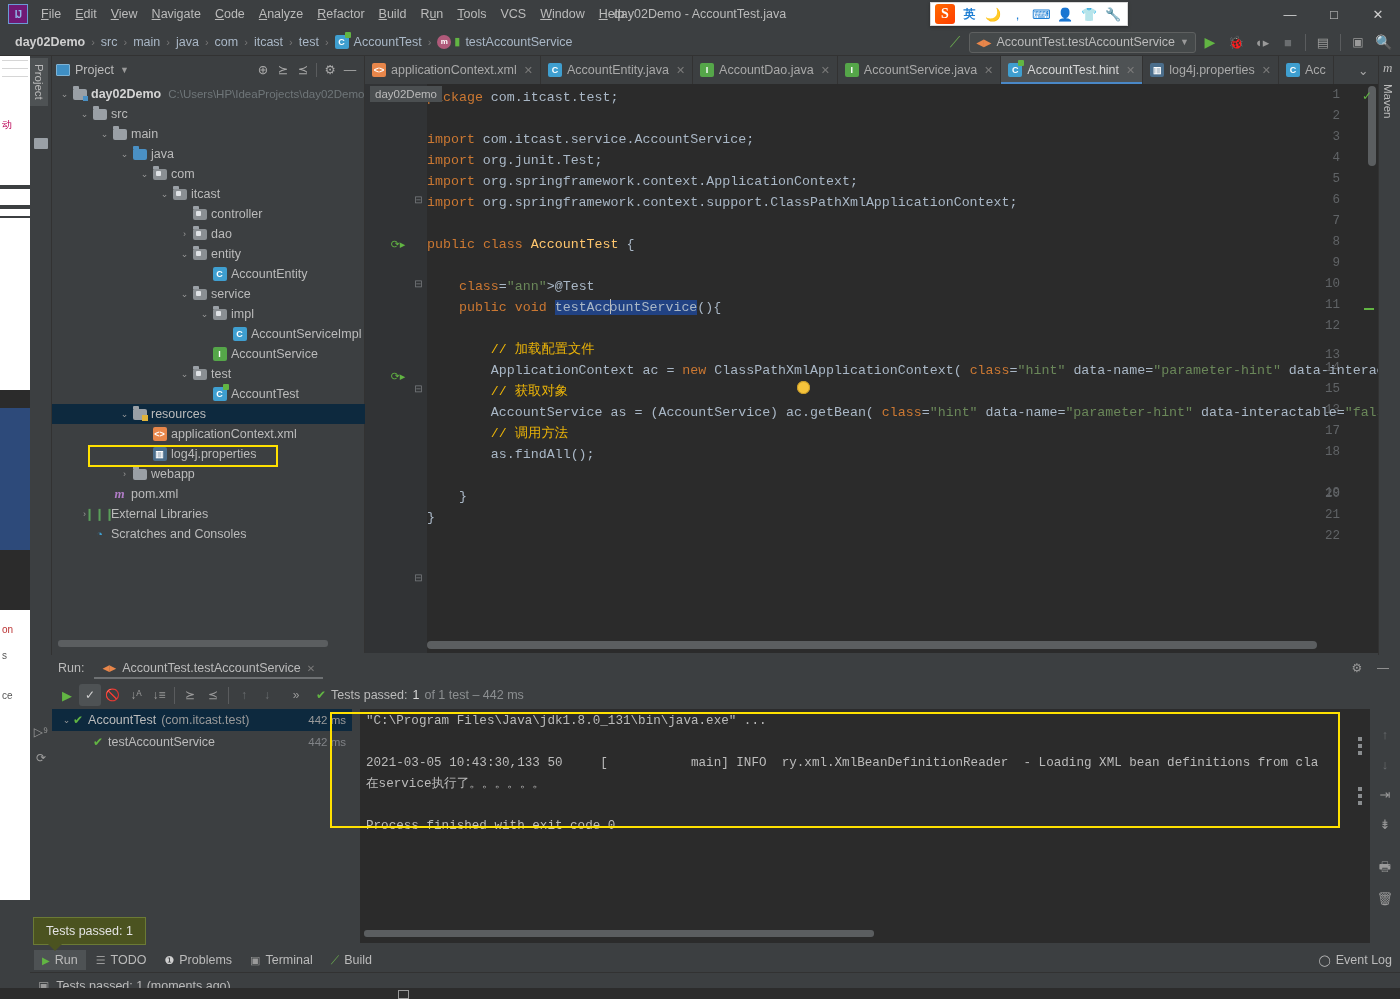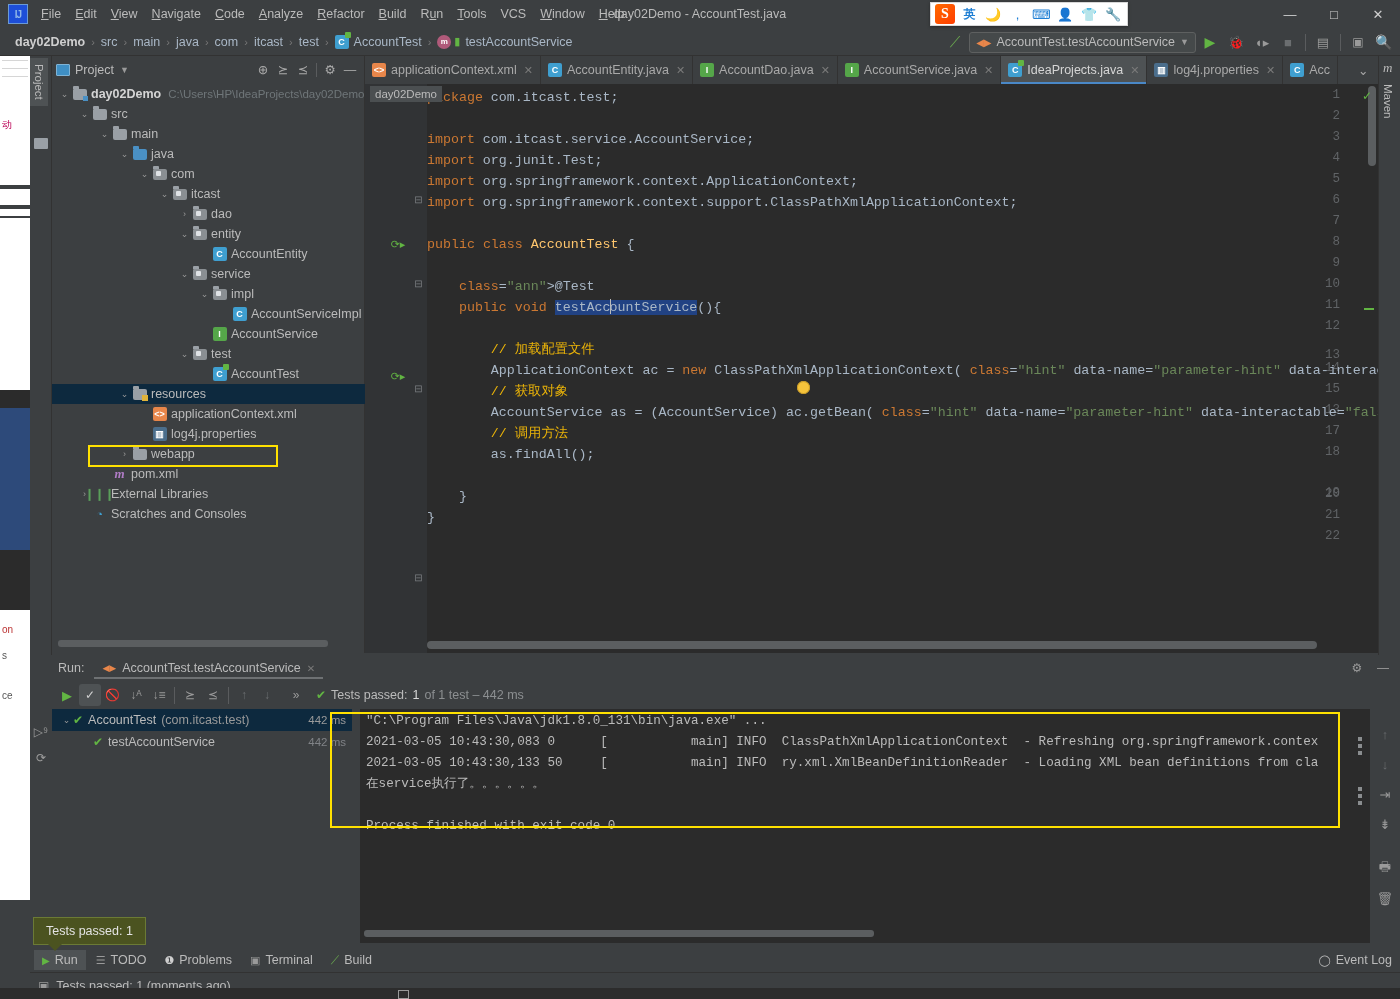--- a/index.html
+++ b/index.html
@@ -15,21 +15,21 @@
 
   
   .bg-window{position:absolute;left:0;top:0;width:30px;height:999px;background:#ffffff;}
   .bg-window .bgw-top{position:absolute;left:0;top:0;width:30px;height:28px;background:#f0f0f0;border-bottom:1px solid #cfcfcf;}
   .bg-window .bgw-line{position:absolute;left:2px;width:26px;height:1px;background:#d6d6d6;}
   .bg-window .bgw-txt{position:absolute;left:2px;font-size:10px;color:#444;white-space:nowrap;overflow:hidden;width:28px;}
   .bg-dark{position:absolute;left:0;width:30px;background:#3c3f41;}
 
   
   .menubar{position:absolute;left:0;top:0;width:1400px;height:28px;background:#3c3f41;display:flex;align-items:center;}
-  .ij-logo{width:20px;height:20px;margin-left:8px;margin-right:6px;border:1px solid #6b9ad4;background:#1d4ed8;display:flex;align-items:center;justify-content:center;color:#8fb6e8;font-size:10px;font-weight:bold;letter-spacing:-1px;}
+  .ij-logo{width:20px;height:20px;margin-left:8px;margin-right:6px;border:1px solid #6b9ad4;background:#701a75;display:flex;align-items:center;justify-content:center;color:#8fb6e8;font-size:10px;font-weight:bold;letter-spacing:-1px;}
   .menu-item{padding:4px 7px;color:#bbbbbb;font-size:12.5px;white-space:nowrap;}
   .mnem{text-decoration:underline;}
   .win-title{position:absolute;left:0;top:0;width:1400px;height:28px;line-height:28px;text-align:center;color:#bbbbbb;font-size:12.5px;pointer-events:none;}
   .win-btns{position:absolute;right:0;top:0;height:28px;display:flex;align-items:center;}
   .win-btn{width:44px;height:28px;display:flex;align-items:center;justify-content:center;color:#cfcfcf;font-size:13px;}
 
   
   .ime-bar{position:absolute;left:930px;top:2px;height:24px;background:#ffffff;border:1px solid #d8d8d8;display:flex;align-items:center;padding:0 4px;gap:5px;box-shadow:0 1px 3px rgba(0,0,0,.35);z-index:40;}
   .ime-ic{width:19px;height:19px;display:flex;align-items:center;justify-content:center;color:#1f7fd4;font-size:13px;}
   .ime-s{width:20px;height:20px;background:linear-gradient(135deg,#ff6a00,#ff3d00);color:#fff;border-radius:3px;display:flex;align-items:center;justify-content:center;font-weight:bold;font-size:14px;font-family:"Liberation Serif",serif;}
@@ -347,20 +347,28 @@
         <div class="trow">
           <span style="width:106px;flex:0 0 auto"></span>
           <span class="arrow">⌄</span>
           <span class="ticon">
             <span class="folder pkg"></span>
           </span>
           <span>itcast</span>
         </div>
         <div class="trow">
           <span style="width:126px;flex:0 0 auto"></span>
+          <span class="arrow"></span>
+          <span class="ticon">
+            <span class="folder pkg"></span>
+          </span>
+          <span>controller</span>
+        </div>
+        <div class="trow">
+          <span style="width:126px;flex:0 0 auto"></span>
           <span class="arrow">›</span>
           <span class="ticon">
             <span class="folder pkg"></span>
           </span>
           <span>dao</span>
         </div>
         <div class="trow">
           <span style="width:126px;flex:0 0 auto"></span>
           <span class="arrow">⌄</span>
           <span class="ticon">
@@ -501,21 +509,21 @@
         <span>AccountDao.java</span>
         <span class="tclose">✕</span>
       </div>
       <div class="tab">
         <span class="fi iface">I</span>
         <span>AccountService.java</span>
         <span class="tclose">✕</span>
       </div>
       <div class="tab active">
         <span class="fi test">C</span>
-        <span>IdeaProjects.java</span>
+        <span>AccountTest.hint</span>
         <span class="tclose">✕</span>
       </div>
       <div class="tab">
         <span class="fi prop">▥</span>
         <span>log4j.properties</span>
         <span class="tclose">✕</span>
       </div>
       <div class="tab">
         <span class="fi cls">C</span>
         <span>Acc</span>
@@ -629,21 +637,20 @@
         <div class="con-vdot"></div>
           <div class="con-vdot"></div>
           <div class="con-vdot"></div>
       </div>
       <div class="con-vscroll" style="right:8px;top:78px">
         <div class="con-vdot"></div>
           <div class="con-vdot"></div>
           <div class="con-vdot"></div>
       </div>
     <div class="cline" style="top: 2px;">"C:\Program Files\Java\jdk1.8.0_131\bin\java.exe" ...</div>
-        <div class="cline" style="top: 23px;">2021-03-05 10:43:30,083 0      [           main] INFO  ClassPathXmlApplicationContext  - Refreshing org.springframework.contex</div>
         <div class="cline" style="top: 44px;">2021-03-05 10:43:30,133 50     [           main] INFO  ry.xml.XmlBeanDefinitionReader  - Loading XML bean definitions from cla</div>
         <div class="cline" style="top: 65px;">在service执行了。。。。。。</div>
         <div class="cline" style="top: 86px;"></div>
         <div class="cline" style="top: 107px;">Process finished with exit code 0</div>
       </div>
     <div class="con-hscroll"></div>
 
     <div class="con-right">
       <div class="cr-ic dim" style="margin-top:8px">↑</div>
       <div class="cr-ic dim">↓</div>

